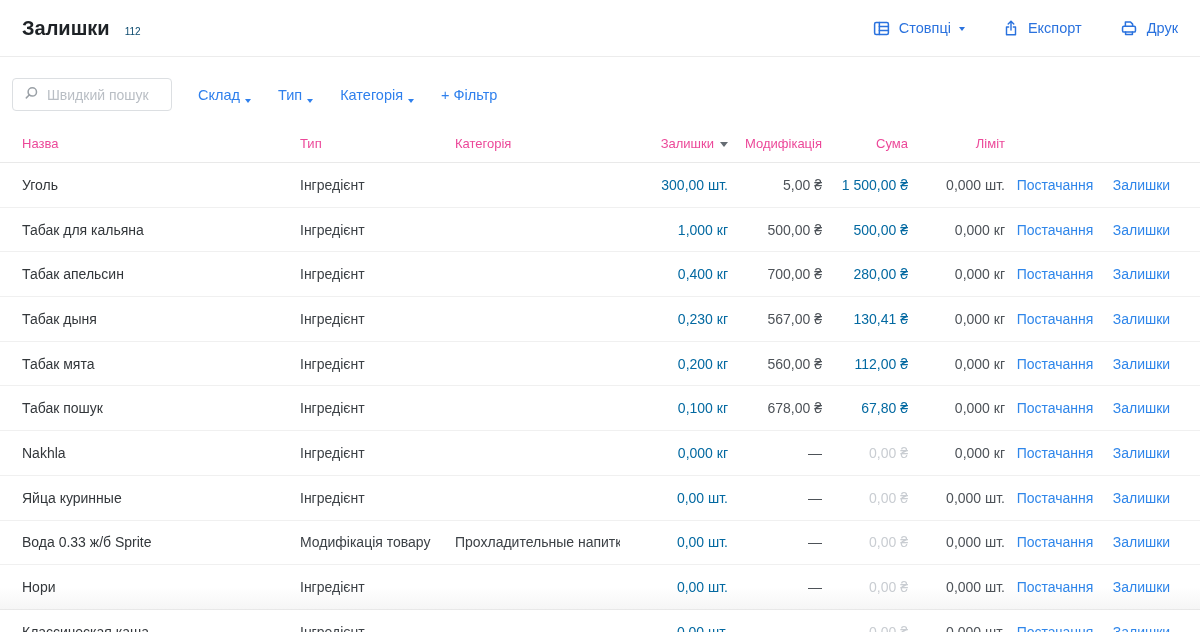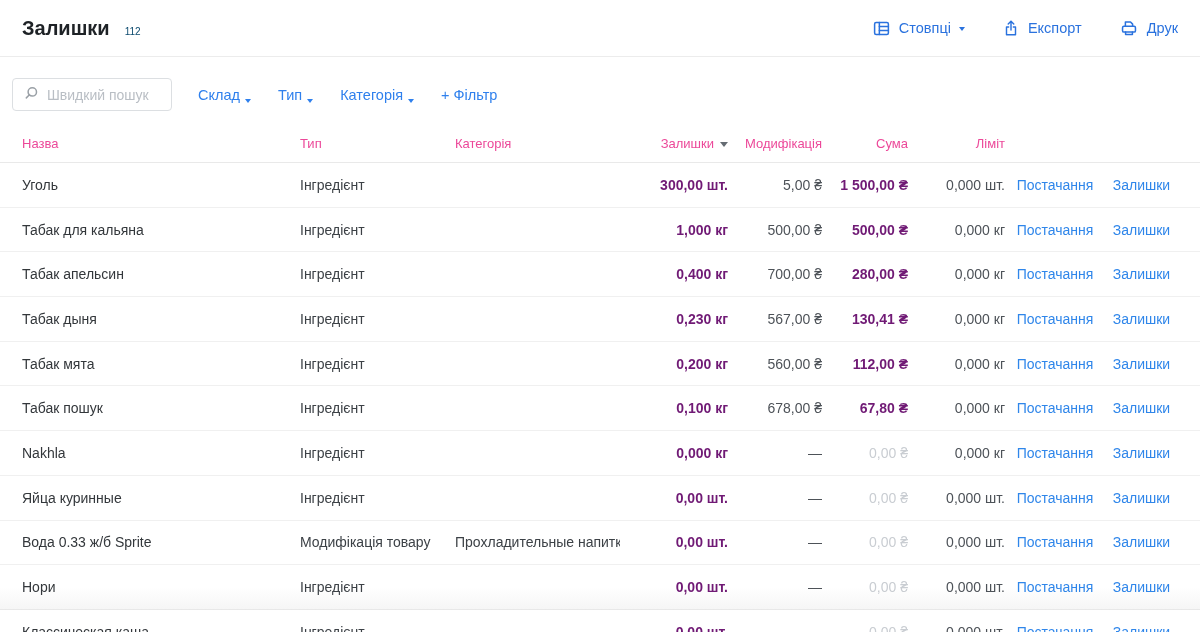--- a/index.html
+++ b/index.html
@@ -31,21 +31,21 @@
   .th { overflow:hidden; white-space:nowrap; }
   .th.right { text-align:right; }
   .th.sorted { display:flex; justify-content:flex-end; align-items:center; gap:6px; }
   .sort-caret { width:0; height:0; border-left:4px solid transparent; border-right:4px solid transparent; border-top:5px solid #656c73; margin-top:1px; }
 
   .row { height:44.7px; border-bottom:1px solid #f0f0f0; font-size:14px; }
   .cell { overflow:hidden; white-space:nowrap; }
   .cell.name { color:#33373b; }
   .cell.type, .cell.category { color:#3c4146; }
   .cell.num { text-align:right; }
-  .cell.stock, .cell.sum { font-weight:700; color:#701a75; }
+  .cell.stock, .cell.sum { font-weight:400; color:#0369a1; }
   .cell.cost, .cell.limit { color:#4d5258; }
   .cell.sum.muted { color:#c9cdd2; font-weight:400; }
   .cell.linkcell { text-align:center; }
   .cell.linkcell a { color:#2f86ea; text-decoration:none; cursor:pointer; }
 
   .bottom-fade { position:absolute; left:0; right:0; top:587px; height:23px; background:linear-gradient(to bottom, rgba(120,120,120,0), rgba(120,120,120,0.07)); pointer-events:none; }
 </style>
 </head>
 <body>
 

